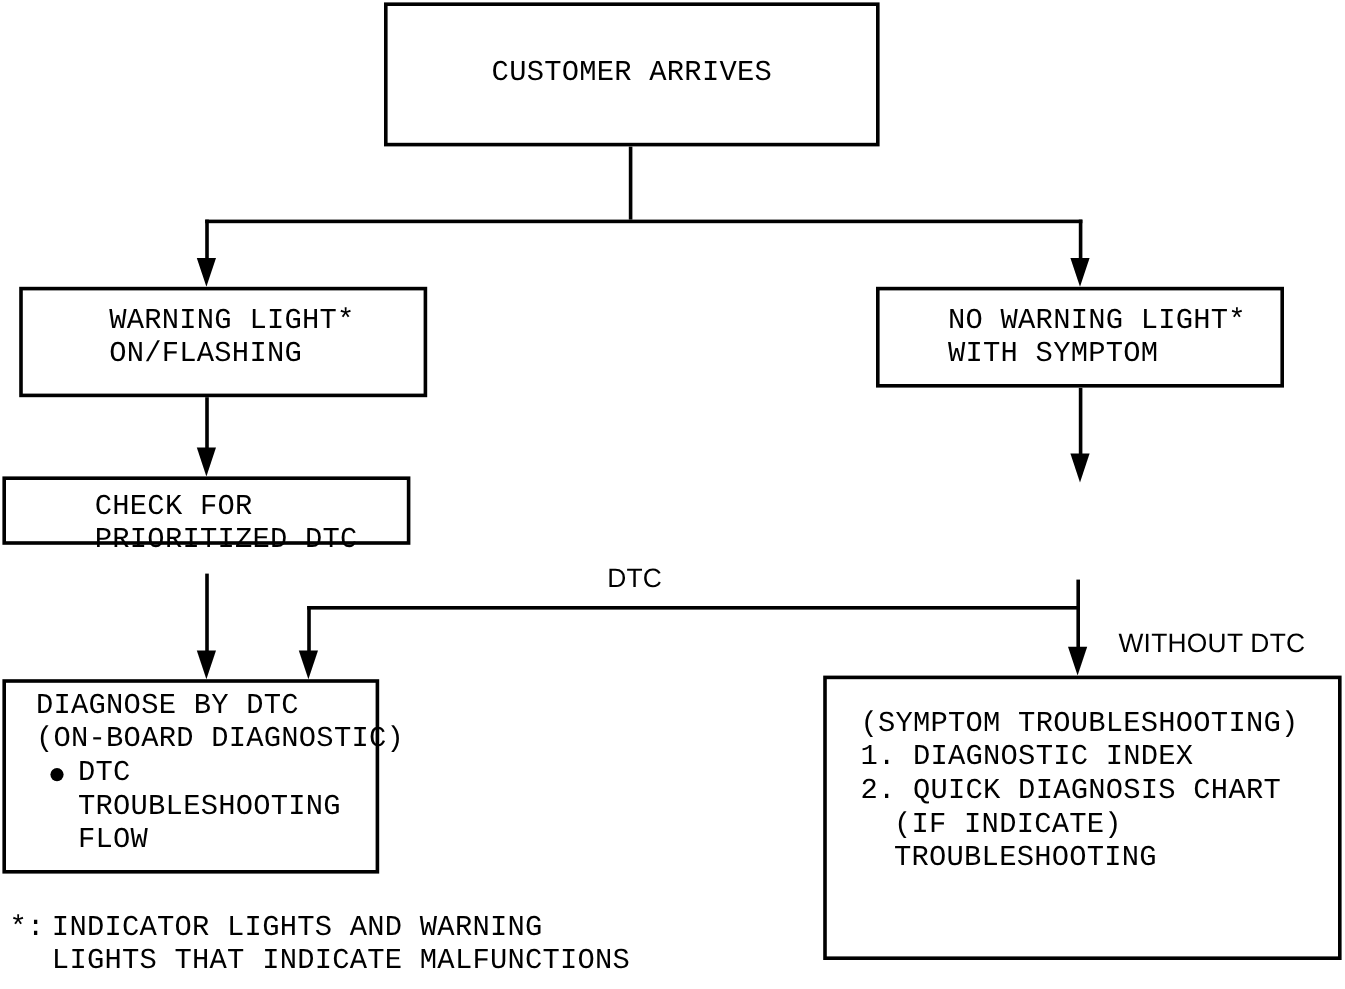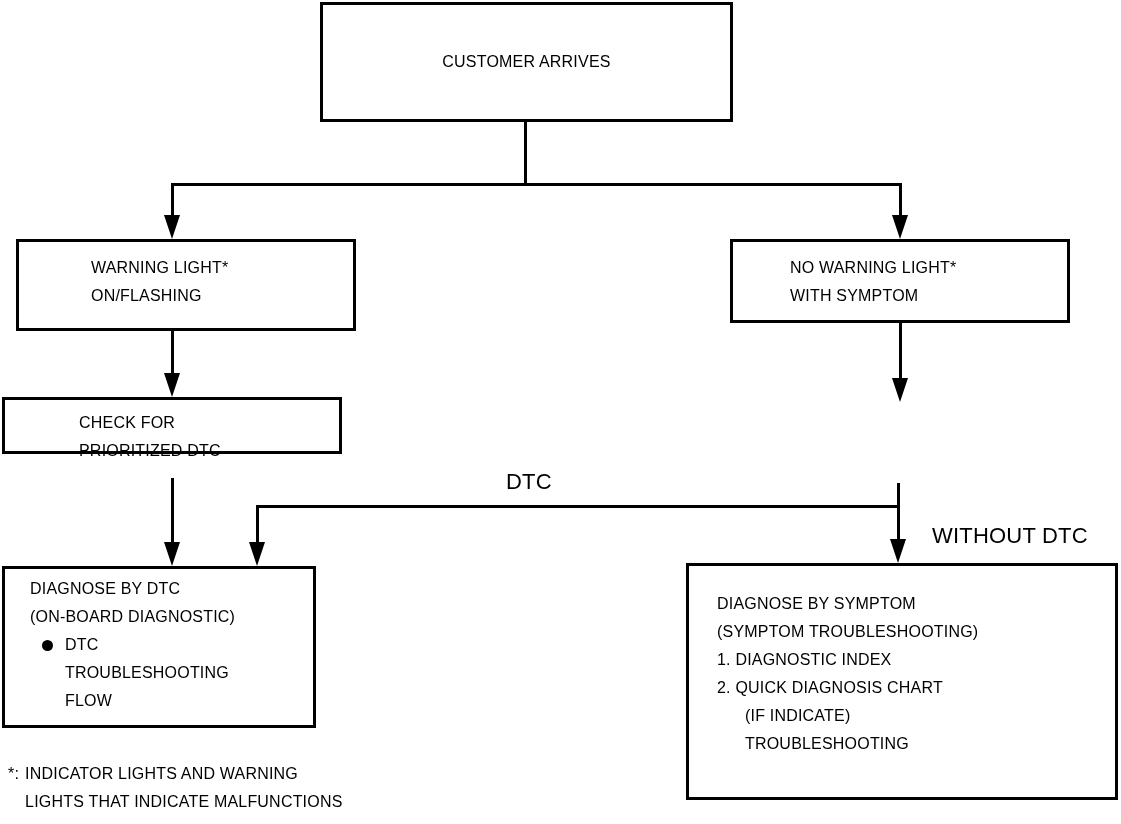--- a/index.html
+++ b/index.html
@@ -28,24 +28,25 @@
   }
   .arrow-down {
     position: absolute;
     width: 0;
     height: 0;
     border-left: 8px solid transparent;
     border-right: 8px solid transparent;
     border-top: 24px solid #000000;
   }
   .t {
-    font-size: 16px;
+    font-size: 24px;
     line-height: 28px;
     white-space: nowrap;
     letter-spacing: 0.2px;
+    font-family: Liberation Mono, monospace;
   }
   .center-text {
     display: flex;
     align-items: center;
     justify-content: center;
   }
   .brow {
     display: flex;
     align-items: flex-start;
   }
@@ -138,21 +139,20 @@
           <div class="t">DTC</div>
           <div class="t">TROUBLESHOOTING</div>
           <div class="t">FLOW</div>
         </div>
       </div>
     </div>
   </div>
 
   <div class="box" style="left:686px; top:563px; width:432px; height:237px;">
     <div style="padding:24px 0 0 28px;">
-      <div class="t">DIAGNOSE BY SYMPTOM</div>
       <div class="t">(SYMPTOM TROUBLESHOOTING)</div>
       <div class="t">1. DIAGNOSTIC INDEX</div>
       <div class="t">2. QUICK DIAGNOSIS CHART</div>
       <div class="t" style="margin-left:28px;">(IF INDICATE)</div>
       <div class="t" style="margin-left:28px;">TROUBLESHOOTING</div>
     </div>
   </div>
 
   <div class="footnote-wrap" style="left:8px; top:760px;">
     <span class="t">*:</span>

